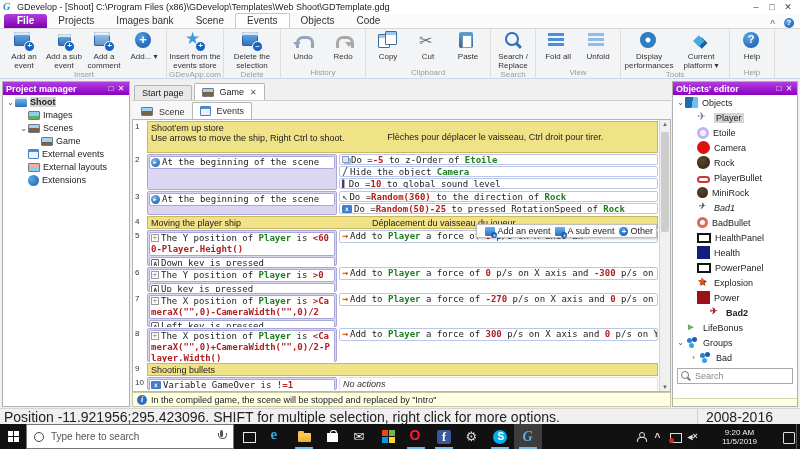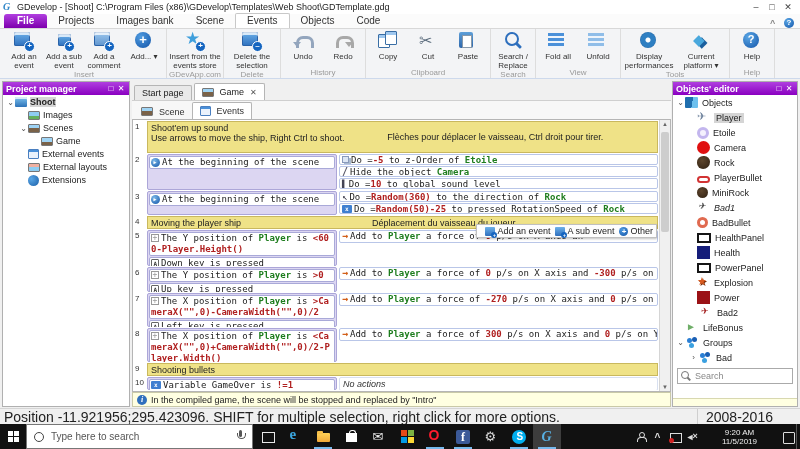--- a/index.html
+++ b/index.html
@@ -162,21 +162,21 @@
 
   
   #statusbar{position:absolute;left:0;top:408px;width:800px;height:16px;background:#f0f0f0;border-top:1px solid #d5d5d5;font-size:14px;display:flex;align-items:center}
   #status-left{padding-left:4px;width:697px;white-space:nowrap;overflow:hidden}
   #status-right{border-left:1px solid #cfcfcf;padding-left:8px;flex:1}
 
   
   #taskbar{position:absolute;left:0;top:424px;width:800px;height:25px;background:#111;display:flex;align-items:center;color:#eee}
   #start{width:26px;height:25px;display:flex;align-items:center;justify-content:center}
   .win-logo{width:11px;height:11px;background:linear-gradient(#fff,#fff) 0 0/5px 5px no-repeat,linear-gradient(#fff,#fff) 6px 0/5px 5px no-repeat,linear-gradient(#fff,#fff) 0 6px/5px 5px no-repeat,linear-gradient(#fff,#fff) 6px 6px/5px 5px no-repeat}
-  #tb-search{width:227px;height:25px;background:#fff;display:flex;align-items:center;font-size:10px;color:#555;border:1px solid #777}
+  #tb-search{width:208px;height:25px;background:#fff;display:flex;align-items:center;font-size:10px;color:#555;border:1px solid #777}
   .cortana{width:10px;height:10px;border:1.5px solid #444;border-radius:50%;margin:0 7px;flex:none}
   #tb-search .ph{flex:1;white-space:nowrap;overflow:hidden}
   .mic{position:relative;width:9px;height:13px;margin-right:7px;flex:none}
   .mic::before{content:"";position:absolute;left:3px;top:0;width:3px;height:7px;background:#555;border-radius:2px}
   .mic::after{content:"";position:absolute;left:1px;top:3px;width:7px;height:5px;border:1.5px solid #555;border-top:none;border-radius:0 0 5px 5px}
   .tbapp{width:28px;height:25px;display:flex;align-items:center;justify-content:center;position:relative}
   .tbapp.run::after{content:"";position:absolute;left:5px;right:5px;bottom:0;height:2px;background:#76b9ed}
   .tbapp.act{background:#3d3d3d}
   .tb-ic{position:relative;width:15px;height:15px}
   .tb-ic.task-view::before{content:"";position:absolute;left:2px;top:3px;width:11px;height:9px;border:1.5px solid #e8e8e8}
@@ -419,21 +419,21 @@
         <span class="pi events"></span>
         <span>Events</span>
       </div>
     </div>
   <div id="sheet">
     <div id="ev-rows">
         <div class="ev-row" style="height: 32px;">
           <div class="gut">1</div>
           <div class="cmt">
             <div class="cmt-left">
-              <div>Shoot'em up sound</div>
+              <div>Shoot'em up store</div>
               <div>Use arrows to move the ship, Right Ctrl to shoot.</div>
             </div>
             <div class="cmt-right">Flèches pour déplacer le vaisseau, Ctrl droit pour tirer.</div>
           </div>
         </div>
         <div class="ev-row" style="height: 36px;">
           <div class="gut">2</div>
           <div class="cond">
             <div class="cbox"><span class="ei scene-begin"></span><span>At the beginning of the scene</span></div>
           </div>
@@ -601,21 +601,21 @@
         <span class="olabel">PowerPanel</span>
       </div>
       <div class="oitem" style="padding-left: 24px;">
         <span class="oi burst-orange"></span>
         <span class="olabel">Explosion</span>
       </div>
       <div class="oitem" style="padding-left: 24px;">
         <span class="oi square-darkred"></span>
         <span class="olabel">Power</span>
       </div>
-      <div class="oitem" style="padding-left: 27px;">
+      <div class="oitem" style="padding-left: 36px; font-weight: bold;">
         <span class="oi ship-red"></span>
         <span class="olabel">Bad2</span>
       </div>
       <div class="oitem" style="padding-left: 13px;">
         <span class="oi arrow-green"></span>
         <span class="olabel">LifeBonus</span>
       </div>
       <div class="oitem" style="padding-left: 3px;">
         <span class="expander">⌄</span>
         <span class="oi group"></span>

